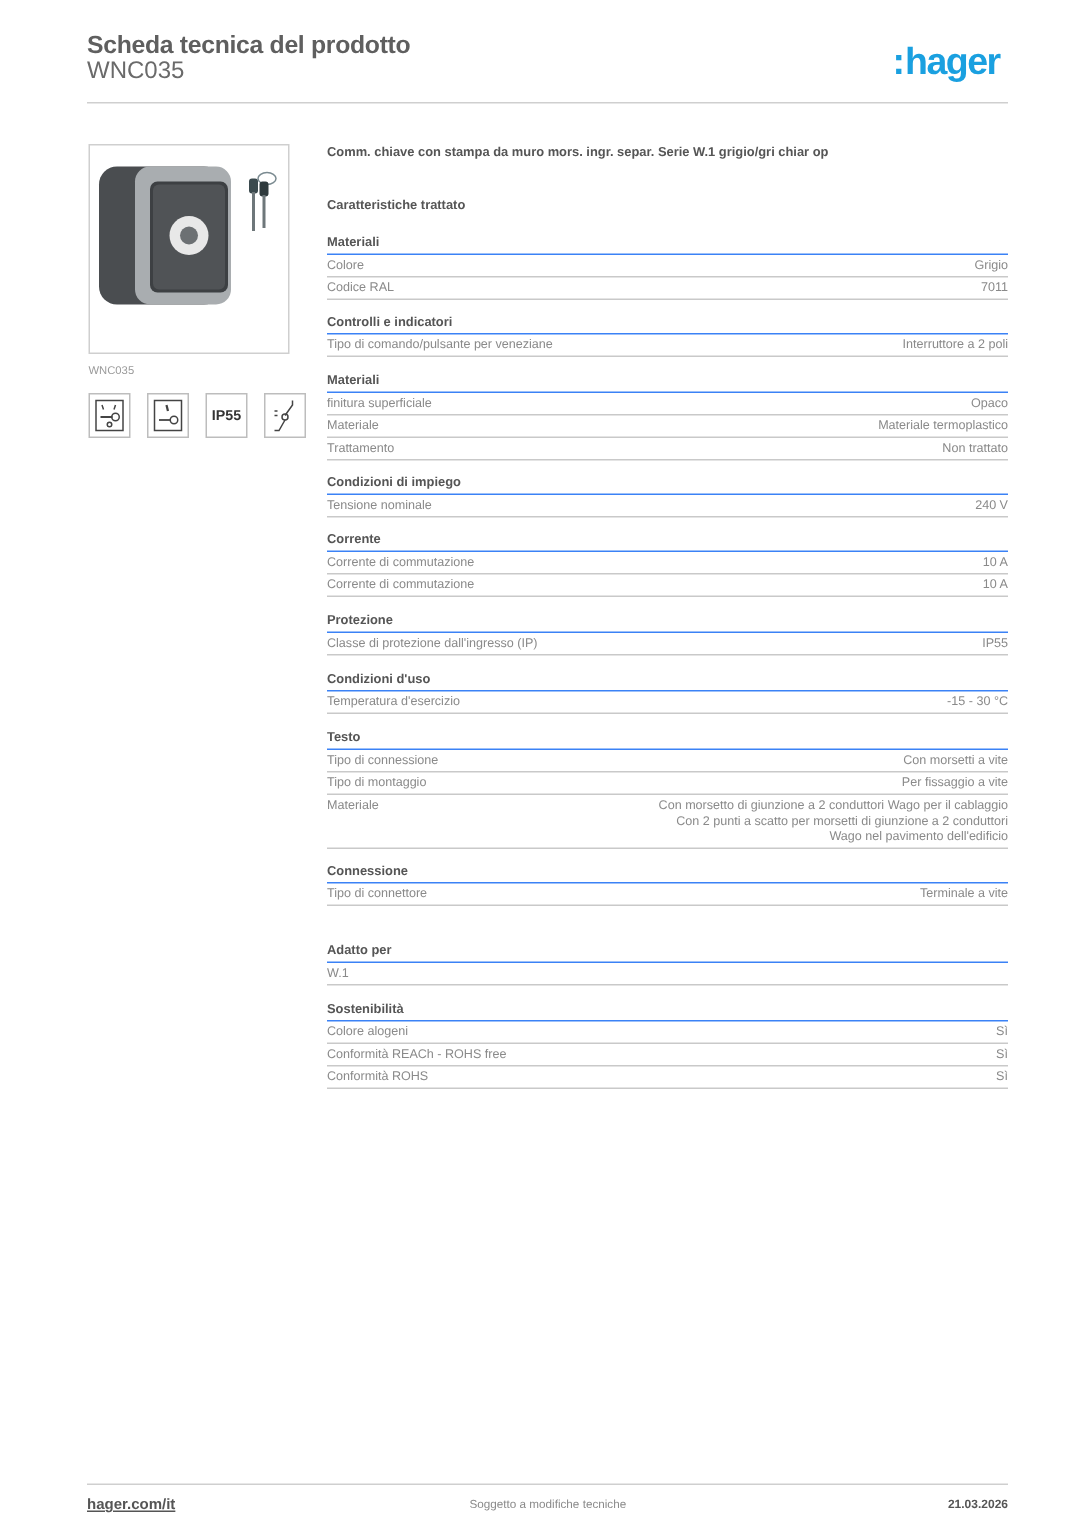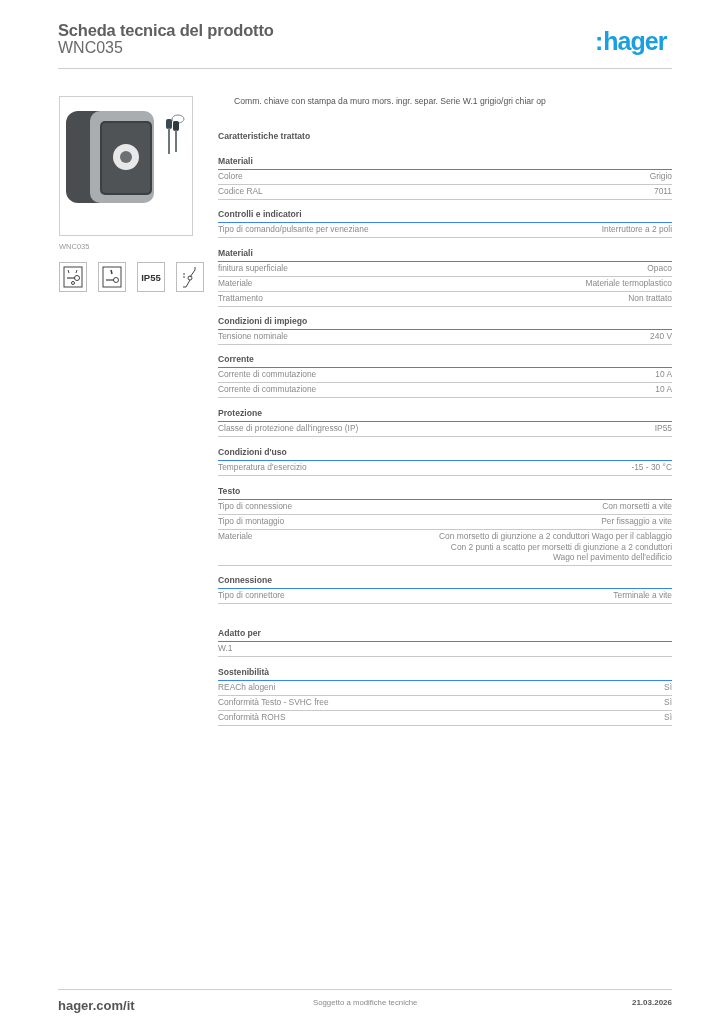--- a/index.html
+++ b/index.html
@@ -10,31 +10,31 @@
   .logo { position:absolute; left:595px; top:26px; font-size:25px; font-weight:bold; color:#1aa0e0; letter-spacing:-1px; line-height:30px; }
   .logo .colon { font-size:25px; margin-right:1px; }
   .header-rule { position:absolute; left:58px; top:68px; width:614px; height:1px; background:#cfcfcf; }
 
   .photo { position:absolute; left:59px; top:96px; width:132px; height:138px; border:1px solid #cfcfcf; background:#fff; }
   .photo-caption { position:absolute; left:59px; top:242px; font-size:7.5px; color:#9a9a9a; }
   .icons { position:absolute; left:59px; top:262px; display:flex; gap:11px; }
   .icon-box { width:26px; height:28px; border:1px solid #bdbdbd; display:flex; align-items:center; justify-content:center; font-size:9.5px; font-weight:bold; color:#333; }
 
   .content { position:absolute; left:218px; top:0; width:454px; }
-  .desc { position:absolute; top:96px; left:16px; font-size:8.6px; font-weight:normal; color:#555; white-space:nowrap; }
+  .desc { position:absolute; top:96px; left:0; font-size:8.6px; font-weight:bold; color:#555; white-space:nowrap; }
   .char-title { position:absolute; top:131px; left:0; font-size:8.6px; font-weight:bold; color:#555; }
 
   .section { position:absolute; left:0; width:454px; }
   .section-title { font-size:8.6px; font-weight:bold; color:#555; height:11px; line-height:11px; border-bottom:1px solid #3b82f6; padding-bottom:2px; }
   .row { display:flex; justify-content:space-between; font-size:8.4px; color:#8a8a8a; border-bottom:1px solid #c9c9c9; padding:1px 0 2px 0; line-height:11px; }
   .row .val { text-align:right; }
   .row.multi .val { line-height:10.5px; }
 
   .footer-rule { position:absolute; left:58px; top:989px; width:614px; height:1px; background:#cfcfcf; }
-  .footer-left { position:absolute; left:58px; top:998px; font-size:13px; font-weight:bold; color:#555; }
+  .footer-left { position:absolute; left:58px; top:998px; font-size:10px; font-weight:bold; color:#555;text-decoration:underline; }
   .footer-mid { position:absolute; left:313px; top:998px; font-size:7.8px; color:#8a8a8a; }
   .footer-right { position:absolute; right:52px; top:998px; font-size:8px; font-weight:bold; color:#555; }
 </style>
 </head>
 <body>
 
 <div class="header-title">Scheda tecnica del prodotto</div>
 <div class="header-code">WNC035</div>
 <div class="logo"><span class="colon">:</span><span>hager</span></div>
 <div class="header-rule"></div>
@@ -189,25 +189,25 @@
     <div class="section-title">Adatto per</div>
     <div class="row">
         <span>W.1</span>
         <span class="val"></span>
       </div>
   </div>
 
   <div class="section" style="top:667px;">
     <div class="section-title">Sostenibilità</div>
     <div class="row">
-        <span>REACh alogeni</span>
+        <span>Colore alogeni</span>
         <span class="val">Sì</span>
       </div>
     <div class="row">
-        <span>Conformità Testo - SVHC free</span>
+        <span>Conformità REACh - ROHS free</span>
         <span class="val">Sì</span>
       </div>
     <div class="row">
         <span>Conformità ROHS</span>
         <span class="val">Sì</span>
       </div>
   </div>
 </div>
 
 <div class="footer-rule"></div>

